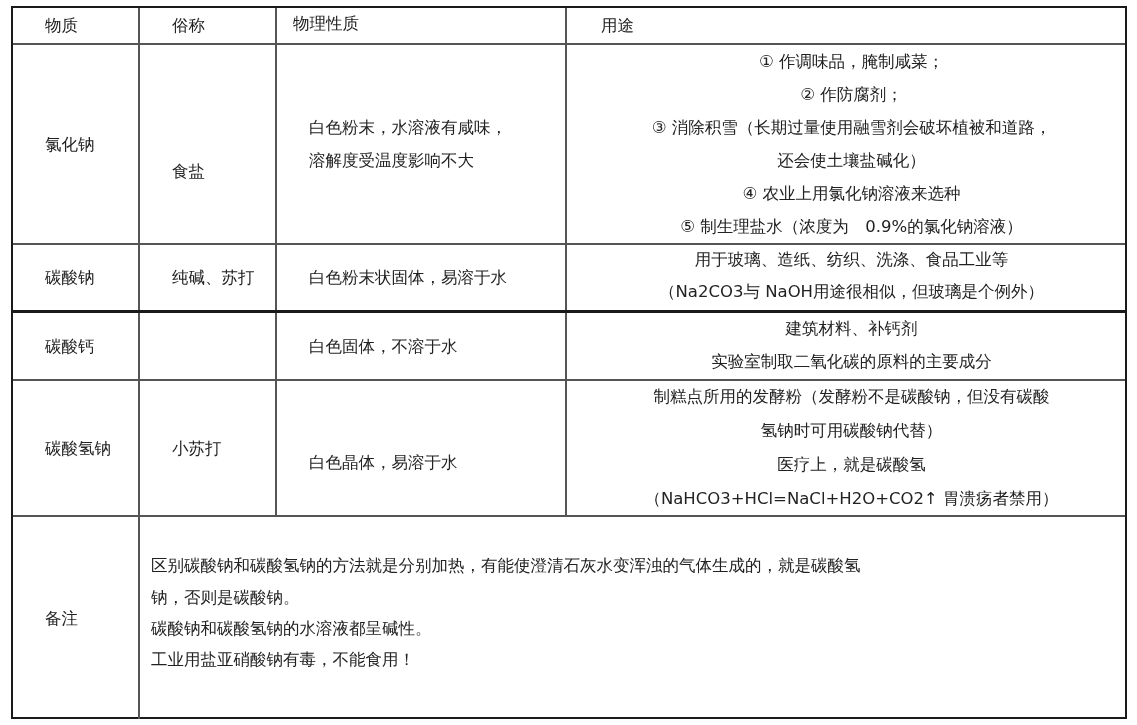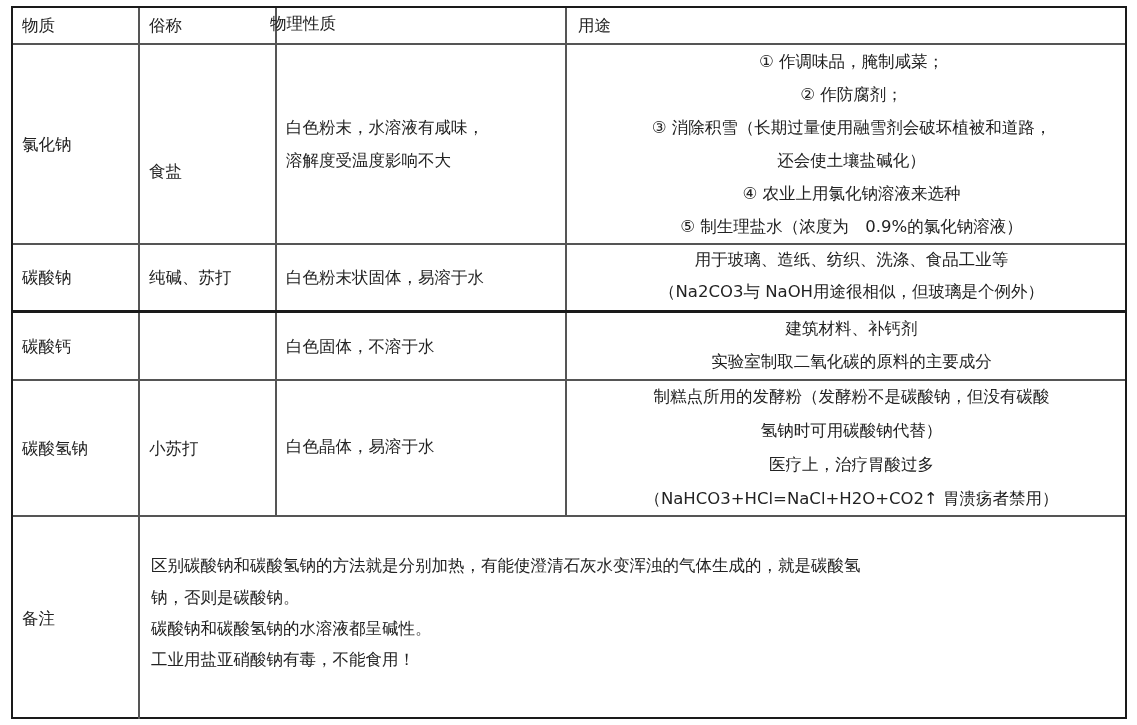--- a/index.html
+++ b/index.html
@@ -4,21 +4,21 @@
 <style>
   html, body { margin: 0; padding: 0; background: #ffffff; }
   body { width: 1137px; height: 725px; position: relative; overflow: hidden;
          font-family: "DejaVu Sans", "Liberation Sans", sans-serif; color: #222; }
   .tbl { position: absolute; left: 11px; top: 6px; width: 1116px; height: 713px;
          border: 2px solid #1a1a1a; box-sizing: border-box; }
   .cell { position: absolute; box-sizing: border-box; font-size: 16.5px; line-height: 33px; }
   .vline { position: absolute; width: 2px; background: #555; }
   .hline { position: absolute; height: 2px; background: #555; }
   .hline.thick { height: 3px; background: #1a1a1a; }
-  .vc { display: flex; align-items: center; }
+  .vc { display: flex; align-items: center; margin-left: 23px; }
   .pad { padding-left: 9px; }
   .uses { padding-left: 11px; }
   .uses div { white-space: nowrap; text-align: center; }
   .latin { font-family: "Liberation Sans", sans-serif; font-size: 17px; }
   .eq { position: relative; display: inline-block; }
   .delta { position: absolute; left: 86px; top: -12px; font-size: 16px; }
   .eqbar { position: absolute; left: 80px; width: 30px; height: 5px; top: 16px;
            border-top: 2px solid #777; border-bottom: 2px solid #777; box-sizing: border-box; }
 </style>
 </head>
@@ -97,27 +97,27 @@
     <div>建筑材料、补钙剂</div>
     <div>实验室制取二氧化碳的原料的主要成分</div>
   </div>
 
   <div class="cell vc pad" style="left:0; top:373px; width:125px; height:134px;">
       <span>碳酸氢钠</span>
     </div>
   <div class="cell vc pad" style="left:127px; top:373px; width:135px; height:134px;">
       <span>小苏打</span>
     </div>
-  <div class="cell vc pad" style="left:264px; top:371px; width:240px; height:134px;">
+  <div class="cell vc pad" style="left:264px; top:387px; width:240px; height:134px;">
       <span>白色晶体，易溶于水</span>
     </div>
   <div class="cell uses" style="left:554px; top:372px; width:558px; height:135px; line-height:34px;">
     <div>制糕点所用的发酵粉（发酵粉不是碳酸钠，但没有碳酸</div>
     <div>氢钠时可用碳酸钠代替）</div>
-    <div>医疗上，治疗胃酸过多</div>
+    <div>医疗上，就是碳酸氢</div>
     <div>（NaHCO3+HCl=NaCl+H2O+CO2↑ 胃溃疡者禁用）</div>
   </div>
 
   <div class="cell vc pad" style="left:0; top:509px; width:125px; height:202px;">
       <span>备注</span>
     </div>
   <div class="cell" style="left:127px; top:509px; width:985px; height:202px; padding-left:11px; padding-top:20px;">
     <div style="height:12px;"></div>
     <div style="line-height:33px; white-space:nowrap;">区别碳酸钠和碳酸氢钠的方法就是分别加热，有能使澄清石灰水变浑浊的气体生成的，就是碳酸氢</div>
     <div style="line-height:31px;">钠，否则是碳酸钠。</div>

